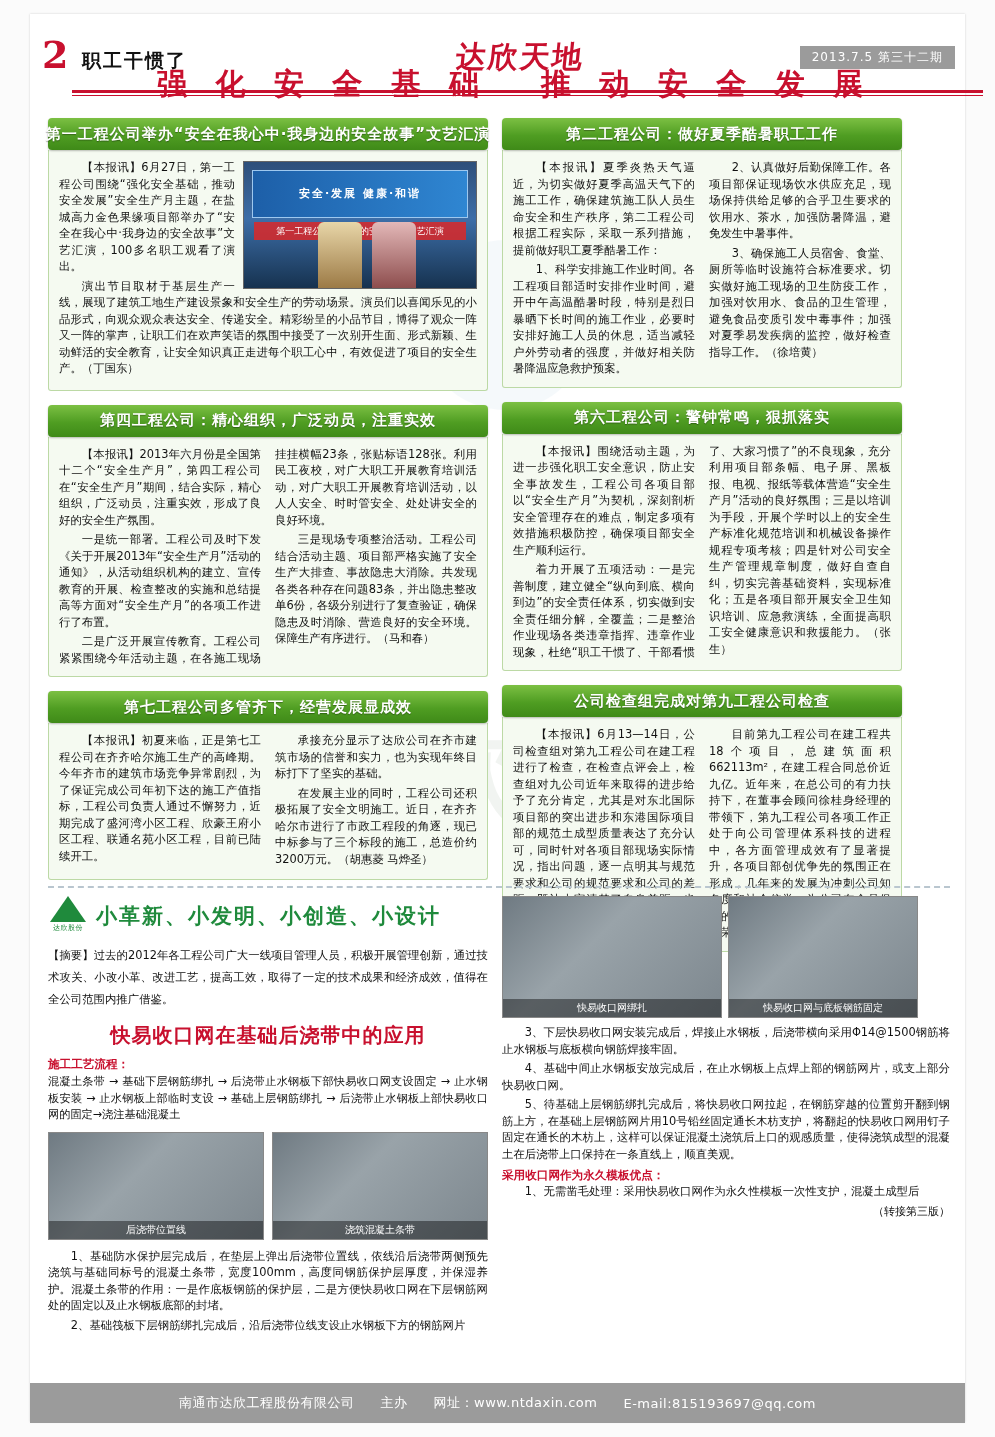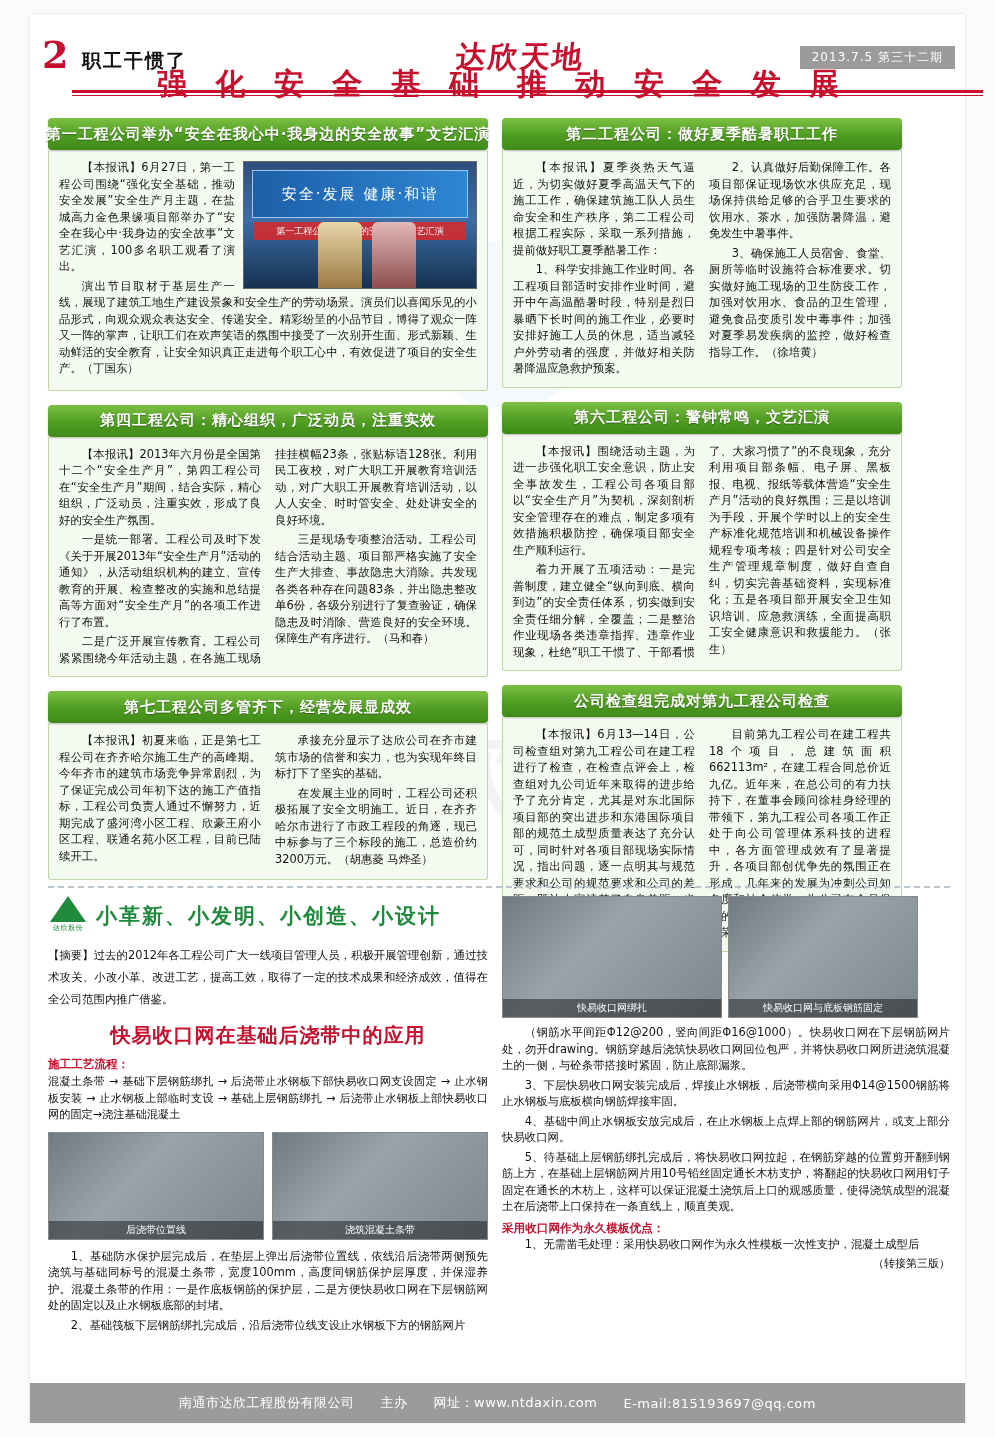--- a/index.html
+++ b/index.html
@@ -55,21 +55,21 @@
   .banner{
     position:absolute;left:42px;top:64px;width:911px;height:44px;
   }
   .banner span{
     position:absolute;top:0;
     font-size:30px;font-weight:bold;color:#c8102e;
     font-family:"DejaVu Serif","Liberation Serif",serif;
     letter-spacing:9px;
   }
   .banner .b1{left:115px;}
-  .banner .b2{left:475px;text-align:right;}
+  .banner .b2{left:499px;text-align:right;}
   
   .col-left{position:absolute;left:48px;top:118px;width:440px;}
   .col-right{position:absolute;left:502px;top:118px;width:400px;}
 
   
   .box{position:relative;margin-bottom:14px;}
   .ribbon{
     position:relative;height:32px;
     background:linear-gradient(to bottom,#7cc043 0%,#4f9d22 55%,#3f8a18 100%);
     border-radius:4px;
@@ -119,21 +119,21 @@
     float:right;width:232px;height:126px;margin:2px 0 4px 8px;
     background:linear-gradient(to bottom,#2e4f7a 0%,#3d6ea8 45%,#16324f 100%);
     border:1px solid #666;position:relative;overflow:hidden;
   }
   .ph-stage .screen{
     position:absolute;left:8px;top:8px;right:8px;height:46px;
     background:linear-gradient(to right,#1d5fa8,#2f86d2);
     border:1px solid #9ec8ef;
   }
   .ph-stage .screen .txt{
-    color:#fff;font-size:15px;font-weight:normal;text-align:center;
+    color:#fff;font-size:11px;font-weight:bold;text-align:center;
     line-height:46px;letter-spacing:2px;
   }
   .ph-stage .p1,.ph-stage .p2{
     position:absolute;bottom:0;width:44px;height:66px;border-radius:6px 6px 0 0;
   }
   .ph-stage .p1{left:74px;background:linear-gradient(to bottom,#e8d6a8,#9c7a45);}
   .ph-stage .p2{left:128px;background:linear-gradient(to bottom,#e3b8b8,#8d4d4d);}
   .ph-stage .band{
     position:absolute;left:10px;right:10px;top:60px;height:18px;
     background:rgba(220,40,40,.85);
@@ -282,21 +282,21 @@
       <div class="body-box cols2">
         <p class="t">【本报讯】夏季炎热天气逼近，为切实做好夏季高温天气下的施工工作，确保建筑施工队人员生命安全和生产秩序，第二工程公司根据工程实际，采取一系列措施，提前做好职工夏季酷暑工作：</p>
         <p class="t">1、科学安排施工作业时间。各工程项目部适时安排作业时间，避开中午高温酷暑时段，特别是烈日暴晒下长时间的施工作业，必要时安排好施工人员的休息，适当减轻户外劳动者的强度，并做好相关防暑降温应急救护预案。</p>
         <p class="t">2、认真做好后勤保障工作。各项目部保证现场饮水供应充足，现场保持供给足够的合乎卫生要求的饮用水、茶水，加强防暑降温，避免发生中暑事件。</p>
         <p class="t">3、确保施工人员宿舍、食堂、厕所等临时设施符合标准要求。切实做好施工现场的卫生防疫工作，加强对饮用水、食品的卫生管理，避免食品变质引发中毒事件；加强对夏季易发疾病的监控，做好检查指导工作。（徐培黄）</p>
       </div>
     </div>
 
     <div class="box">
       <div class="ribbon">
-        <span class="ribbon-text">第六工程公司：警钟常鸣，文艺汇演</span>
+        <span class="ribbon-text">第六工程公司：警钟常鸣，狠抓落实</span>
       </div>
       <div class="body-box cols2">
         <p class="t">【本报讯】围绕活动主题，为进一步强化职工安全意识，防止安全事故发生，工程公司各项目部以“安全生产月”为契机，深刻剖析安全管理存在的难点，制定多项有效措施积极防控，确保项目部安全生产顺利运行。</p>
         <p class="t">着力开展了五项活动：一是完善制度，建立健全“纵向到底、横向到边”的安全责任体系，切实做到安全责任细分解，全覆盖；二是整治作业现场各类违章指挥、违章作业现象，杜绝“职工干惯了、干部看惯了、大家习惯了”的不良现象，充分利用项目部条幅、电子屏、黑板报、电视、报纸等载体营造“安全生产月”活动的良好氛围；三是以培训为手段，开展个学时以上的安全生产标准化规范培训和机械设备操作规程专项考核；四是针对公司安全生产管理规章制度，做好自查自纠，切实完善基础资料，实现标准化；五是各项目部开展安全卫生知识培训、应急救演练，全面提高职工安全健康意识和救援能力。（张 生）</p>
       </div>
     </div>
 
     <div class="box">
       <div class="ribbon">
         <span class="ribbon-text">公司检查组完成对第九工程公司检查</span>
@@ -340,21 +340,20 @@
     <div class="rm-row">
       <div class="photo rm-a">
         <div class="cap">快易收口网绑扎</div>
       </div>
       <div class="photo rm-b">
         <div class="cap">快易收口网与底板钢筋固定</div>
       </div>
     </div>
 
     <div class="rm-wrap">
-      <p class="t">（钢筋水平间距Φ12@200，竖向间距Φ16@1000）。快易收口网在下层钢筋网片处，勿开drawing。钢筋穿越后浇筑快易收口网回位包严，并将快易收口网所进浇筑混凝土的一侧，与砼条带搭接时紧固，防止底部漏浆。</p>
       <p class="t">3、下层快易收口网安装完成后，焊接止水钢板，后浇带横向采用Φ14@1500钢筋将止水钢板与底板横向钢筋焊接牢固。</p>
       <p class="t">4、基础中间止水钢板安放完成后，在止水钢板上点焊上部的钢筋网片，或支上部分快易收口网。</p>
       <p class="t">5、待基础上层钢筋绑扎完成后，将快易收口网拉起，在钢筋穿越的位置剪开翻到钢筋上方，在基础上层钢筋网片用10号铅丝固定通长木枋支护，将翻起的快易收口网用钉子固定在通长的木枋上，这样可以保证混凝土浇筑后上口的观感质量，使得浇筑成型的混凝土在后浇带上口保持在一条直线上，顺直美观。</p>
       <div class="perm">采用收口网作为永久模板优点：</div>
       <p class="t">1、无需凿毛处理：采用快易收口网作为永久性模板一次性支护，混凝土成型后</p>
       <div class="turn">（转接第三版）</div>
       <div class="clear"></div>
     </div>
   </div>
 

